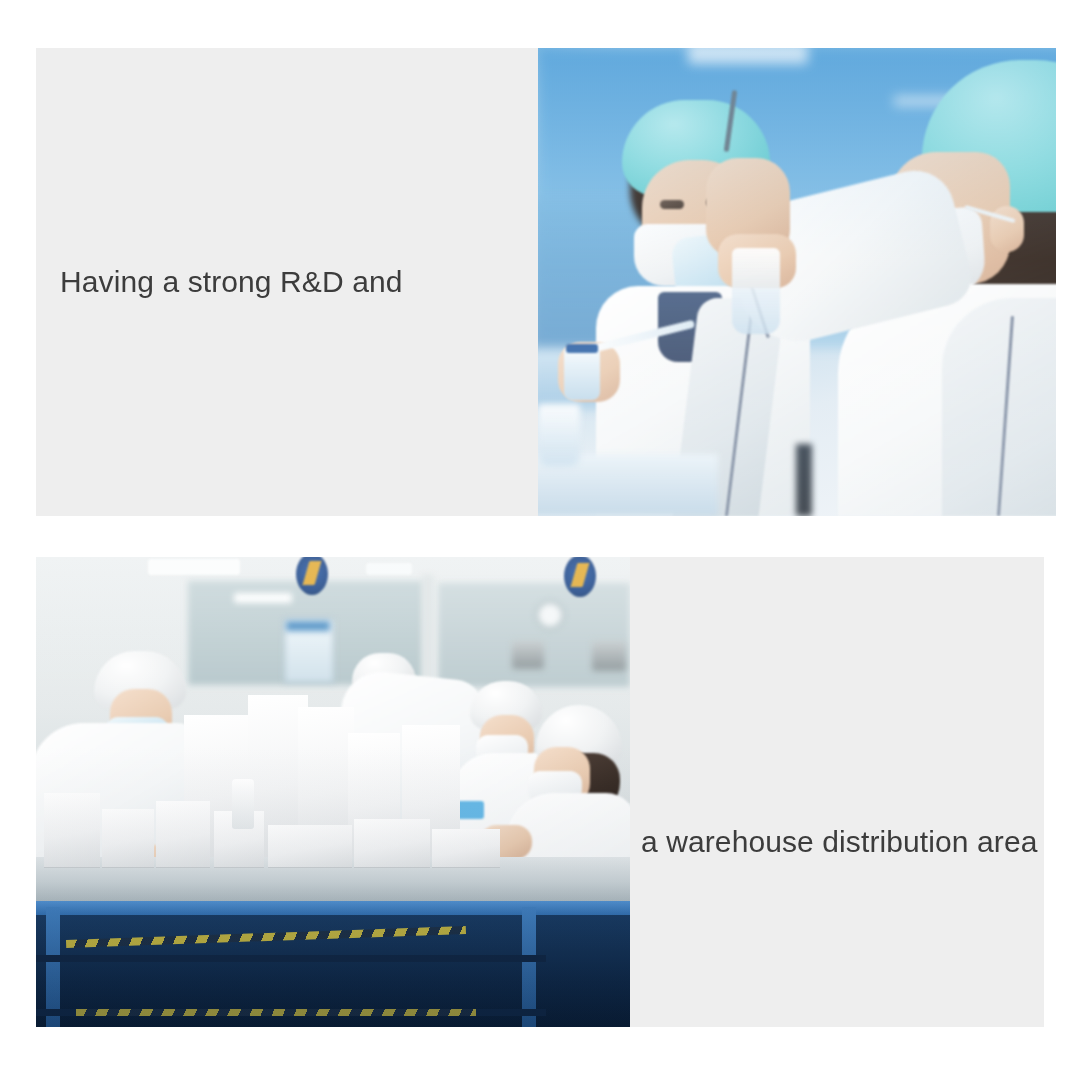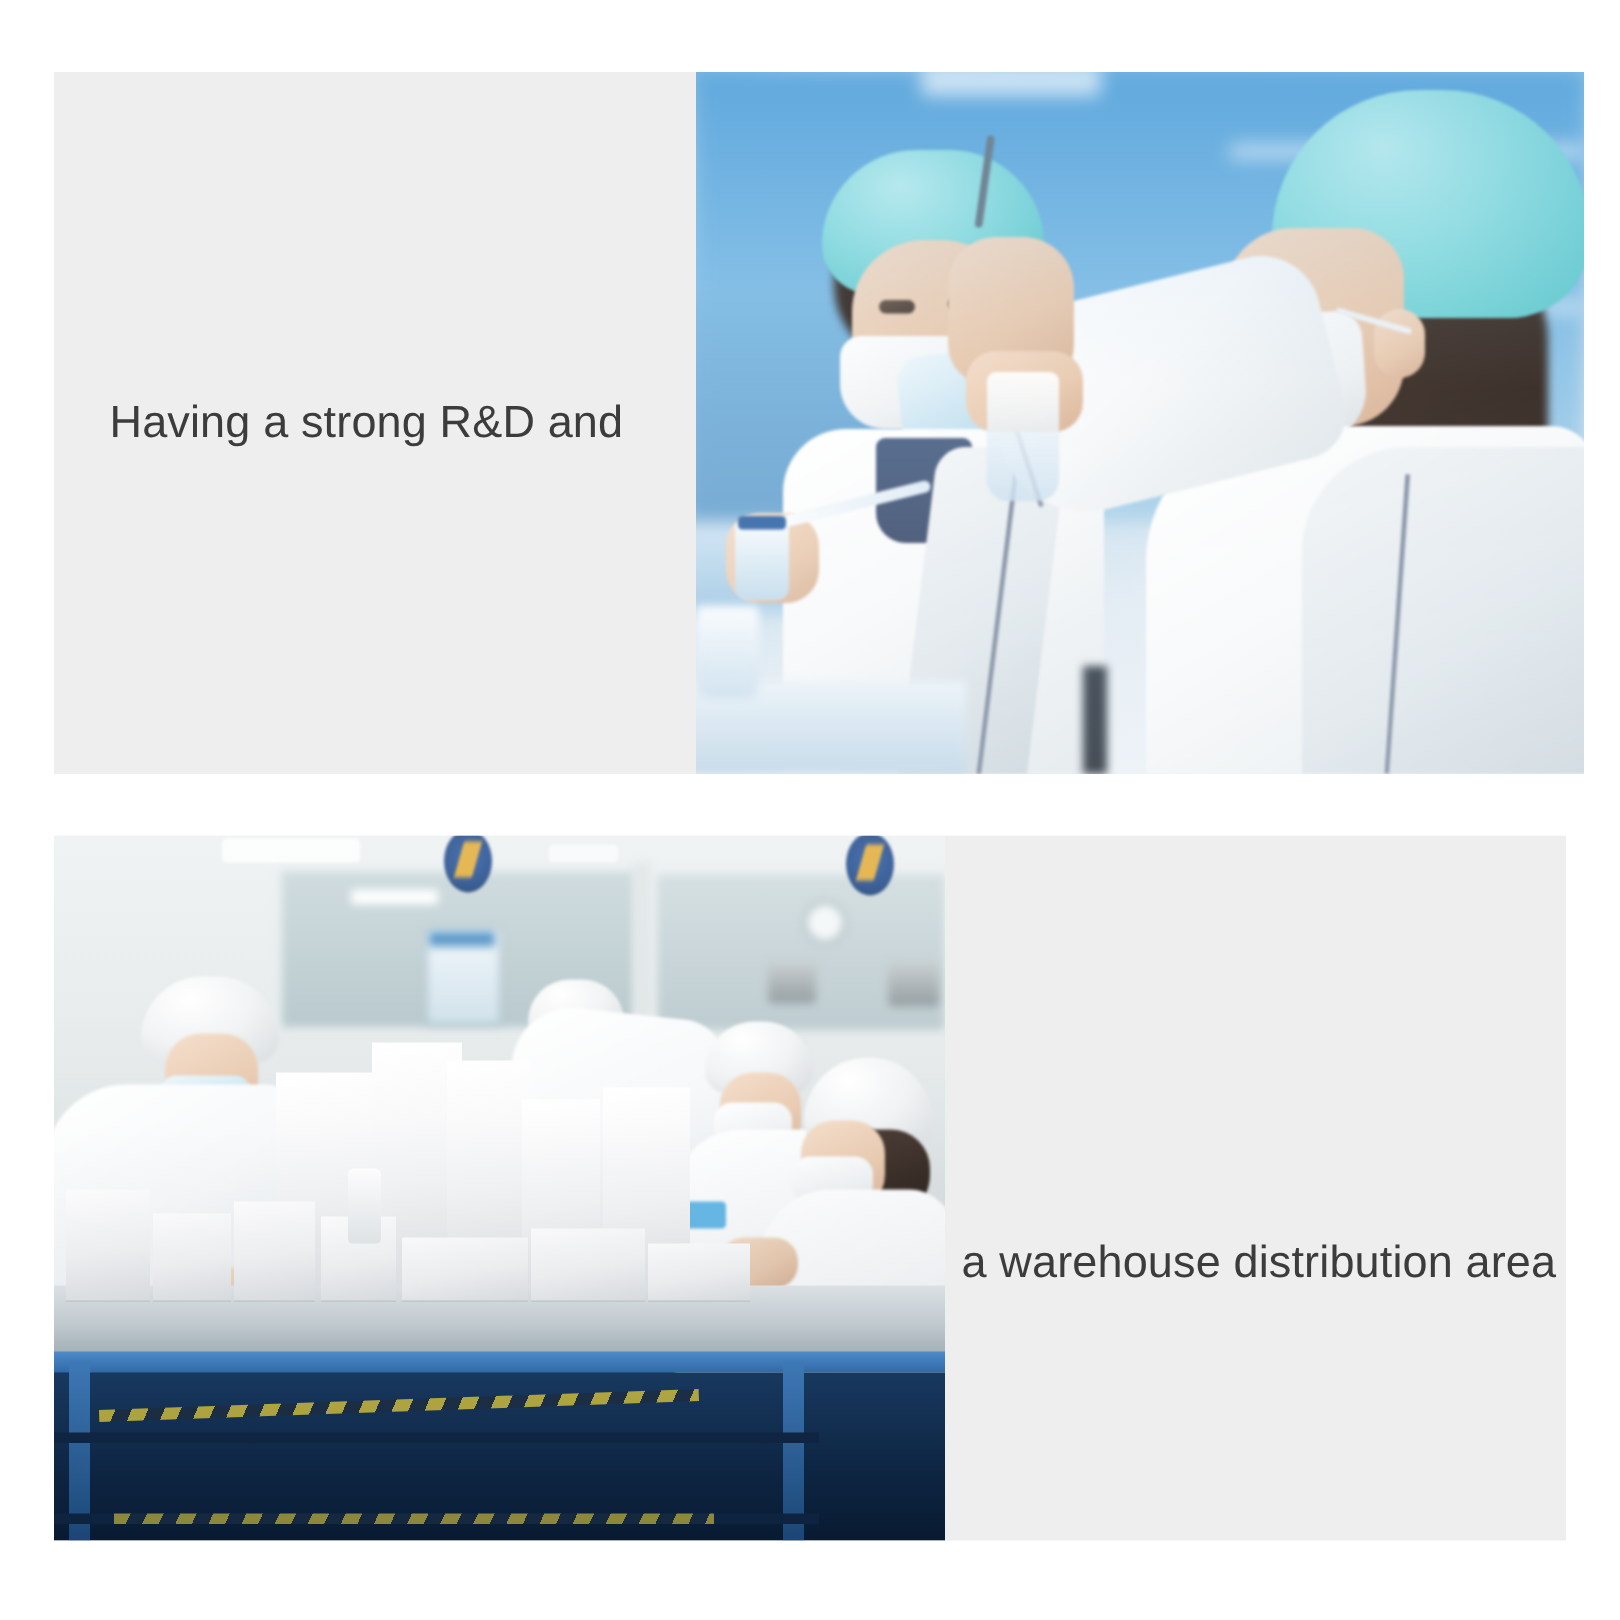--- a/index.html
+++ b/index.html
@@ -44,23 +44,23 @@
   
   .caption-panel {
     background: #eeeeee;
     display: flex;
     flex-direction: column;
     justify-content: center;
     flex: 0 0 auto;
     box-sizing: border-box;
   }
   #caption-panel-top {
-    width: 428px;
+    width: 502px;
     height: 468px;
-    padding-left: 37px;
+    padding-left: 24px;
     padding-right: 10px;
   }
   #caption-panel-bottom {
     width: 414px;
     height: 570px;
     padding-left: 11px;
     padding-right: 0;
   }
 
   .caption-line {

